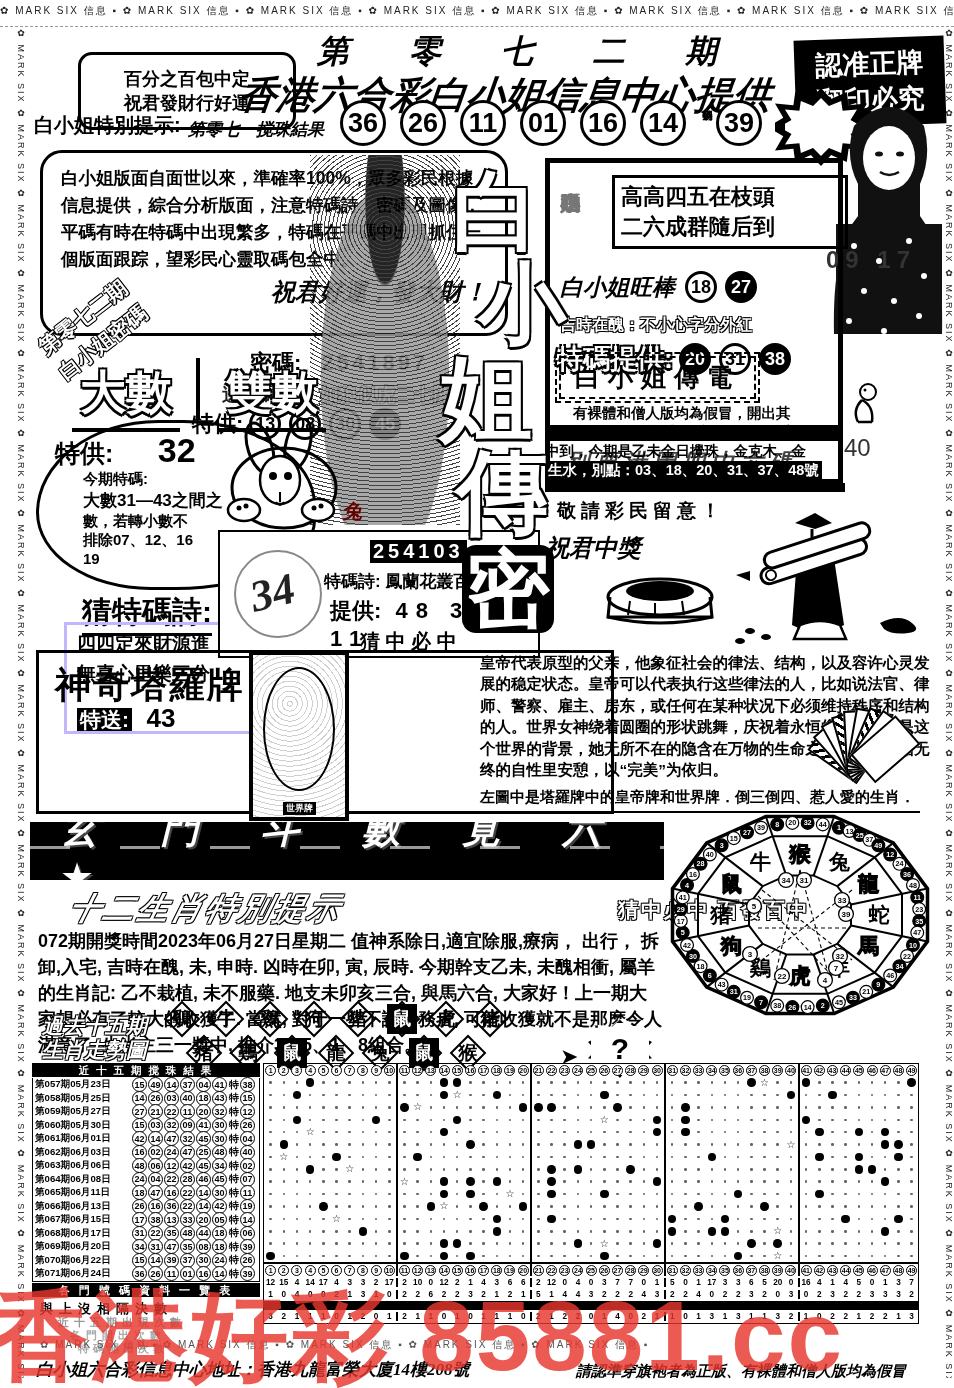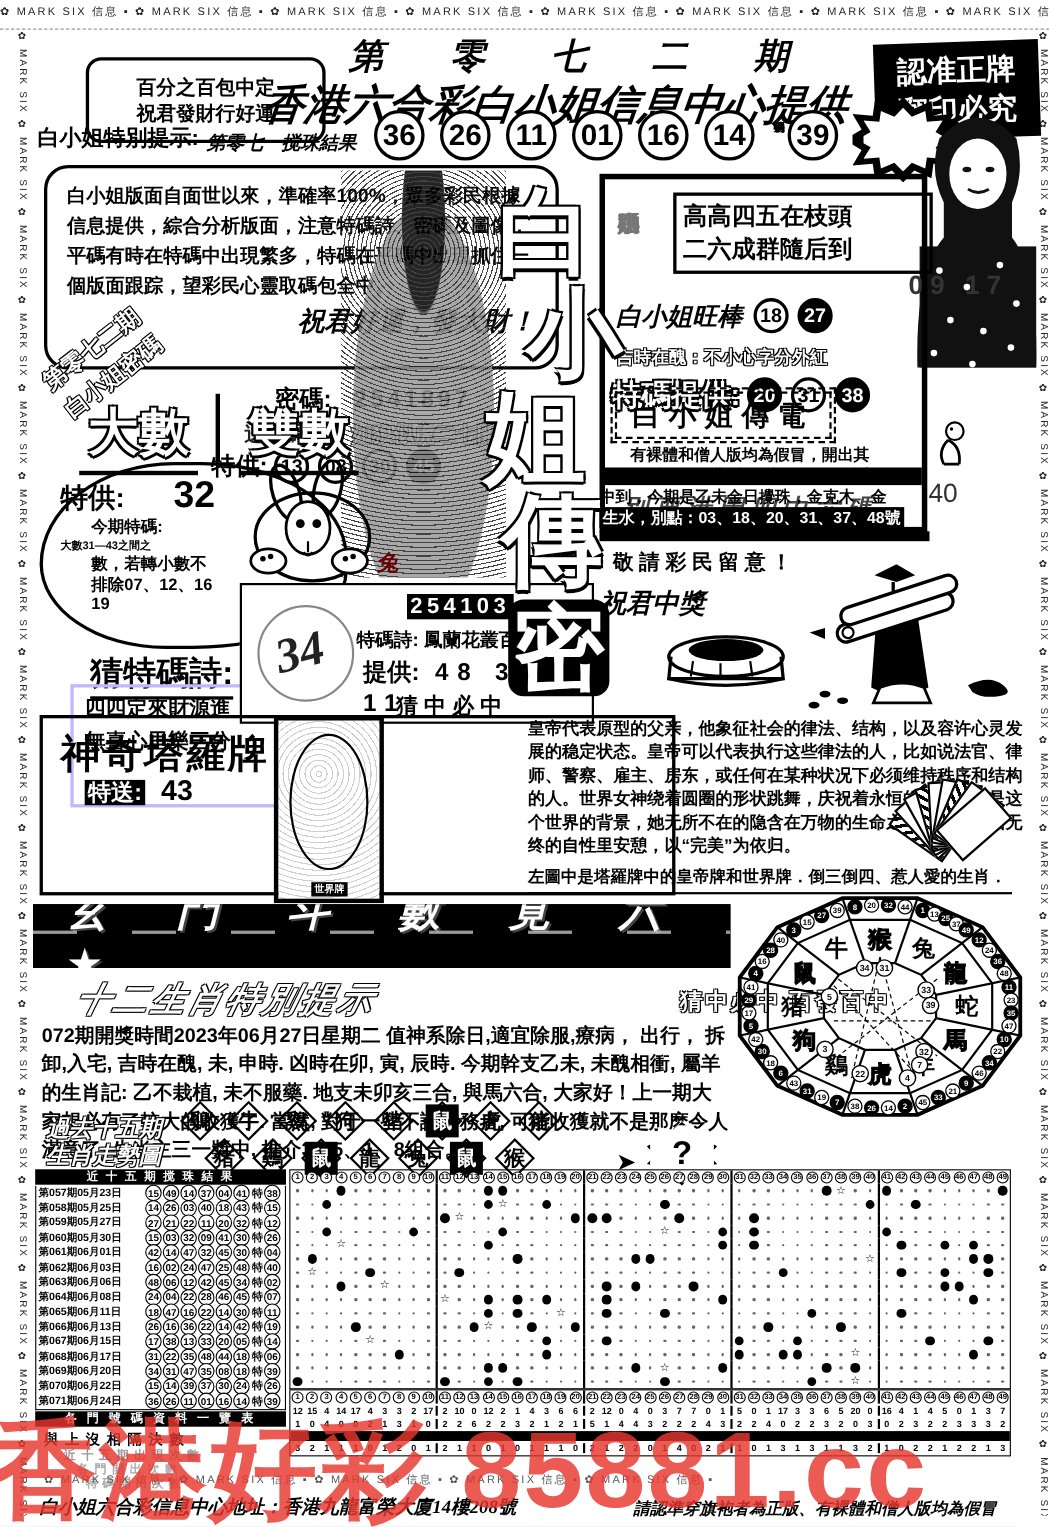--- a/index.html
+++ b/index.html
@@ -190,21 +190,21 @@
     <div style="font-size:24px;color:#333;margin-left:6px;">40</div>
   </div>
 
   <div class="abs b outline" style="left:72px;top:362px;font-size:46px;border-bottom:4px solid #000;padding:0 8px 4px;">大數</div>
   <div class="abs" style="left:196px;top:358px;width:4px;height:62px;background:#000;"></div>
   <div class="abs b outline" style="left:218px;top:362px;font-size:46px;border-bottom:4px solid #000;padding:0 8px 4px;">雙數</div>
   <div class="abs" style="left:36px;top:420px;width:280px;height:170px;border:3px solid #000;border-radius:48% 52% 55% 45% / 60% 55% 45% 50%;padding:8px 16px;box-sizing:border-box;">
     <span class="b" style="font-size:25px;">特供:</span>
     <span class="b" style="font-size:34px;margin-left:40px;">32</span>
     <div class="b" style="font-size:15px;margin-left:28px;">今期特碼:</div>
-    <div class="b" style="font-size:10px;">大數31—43之間之</div>
+    <div class="b" style="font-size:17px;margin-left:28px;">大數31—43之間之</div>
     <div class="b" style="font-size:15px;margin-left:28px;">數，若轉小數不</div>
     <div class="b" style="font-size:15px;margin-left:28px;">排除07、12、16</div>
     <div class="b" style="font-size:15px;margin-left:28px;">19</div>
   </div>
   <div class="abs" style="left:214px;top:418px;">
     <svg width="130" height="115" viewBox="0 0 130 115">
       <ellipse cx="70" cy="70" rx="52" ry="40" fill="none" stroke="#000" stroke-width="3"></ellipse>
       <ellipse cx="46" cy="30" rx="12" ry="26" fill="none" stroke="#000" stroke-width="3" transform="rotate(-18 46 30)"></ellipse>
       <ellipse cx="84" cy="26" rx="12" ry="26" fill="none" stroke="#000" stroke-width="3" transform="rotate(14 84 26)"></ellipse>
       <ellipse cx="66" cy="62" rx="20" ry="24" fill="#fff" stroke="#000" stroke-width="2.5"></ellipse>

